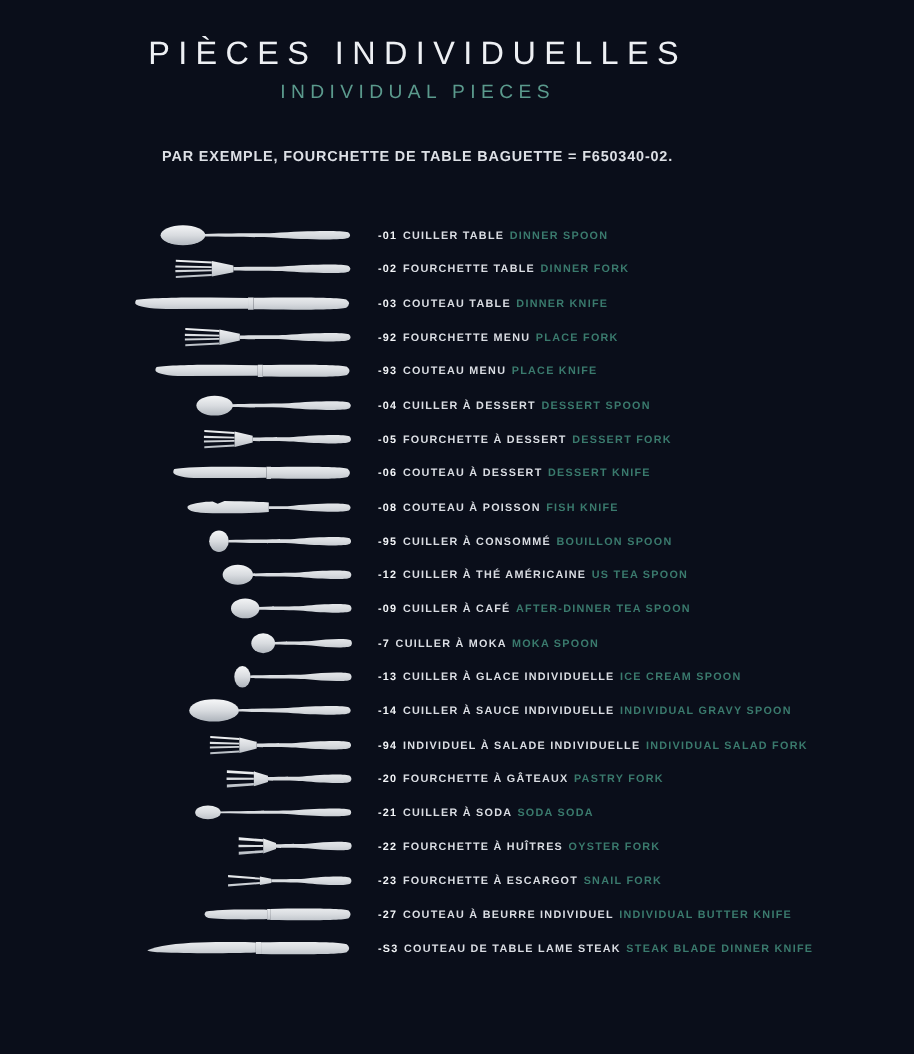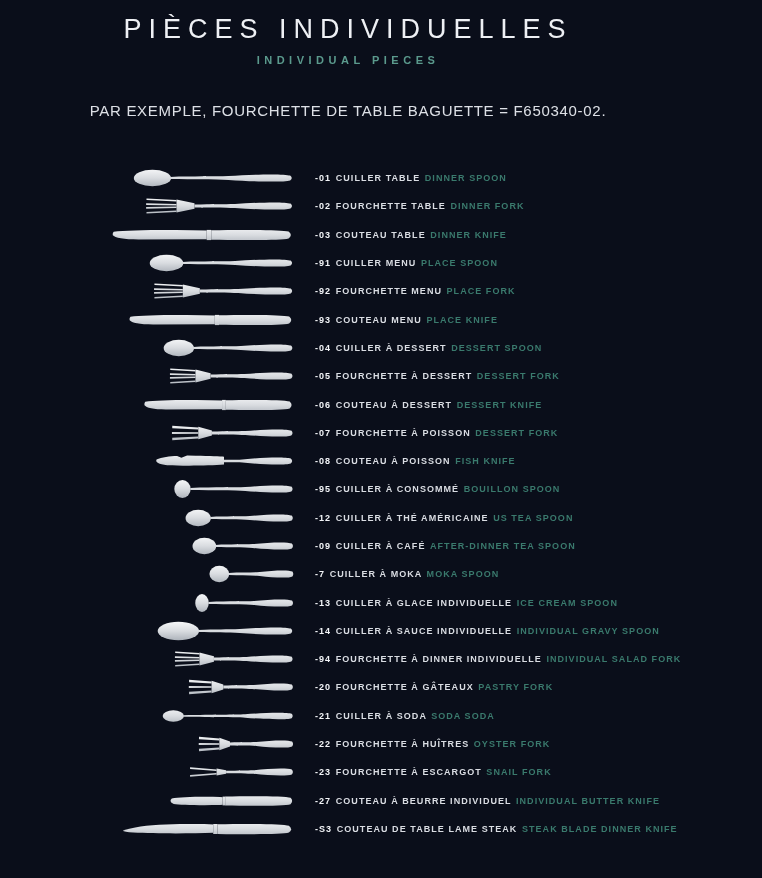--- a/index.html
+++ b/index.html
@@ -5,43 +5,43 @@
   html, body {
     margin: 0; padding: 0;
     background: #0a0e1a;
   }
   body {
     width: 762px; height: 878px;
     overflow: hidden;
     font-family: "Liberation Sans", sans-serif;
     position: relative;
   }
-  header { width: 696px; text-align: center; padding-top: 12px; }
+  header { width: 696px; text-align: center; padding-top: 27px; }
   .title {
     margin: 0;
     color: #eef0f4;
     font-size: 27px;
     font-weight: normal;
     letter-spacing: 7px;
     line-height: 34px;
     white-space: nowrap;
   }
   .subtitle {
     margin: 8px 0 0 0;
     color: #5b9a8d;
-    font-size: 11px;
-    font-weight: bold;
+    font-size: 16px;
+    font-weight: normal;
     letter-spacing: 4.5px;
     white-space: nowrap;
   }
   .example-note {
     margin: 36px 0 0 0;
     color: #dde0e6;
-    font-size: 15px;
-    font-weight: normal;
+    font-size: 12px;
+    font-weight: bold;
     letter-spacing: 0.7px;
     white-space: nowrap;
   }
   #items-list {
     list-style: none;
     margin: 45px 0 0 0;
     padding: 0;
   }
   .row { display: flex; align-items: center; height: 28.3px; }
   .utensil {
@@ -173,28 +173,20 @@
         <li class="row">
           <div class="utensil">
             <svg width="184" height="20" viewBox="0 0 200 20" preserveAspectRatio="none" aria-hidden="true">
               <use href="#sym-knife"></use>
             </svg>
           </div>
           <p class="label"><span class="code">-03</span> <span class="fr">COUTEAU TABLE</span> <span class="en">DINNER KNIFE</span></p>
         </li>
         <li class="row">
           <div class="utensil">
-            <svg width="146" height="20" viewBox="0 0 200 20" preserveAspectRatio="none" aria-hidden="true">
-              <use href="#sym-spoon"></use>
-            </svg>
-          </div>
-          <p class="label"><span class="code">-91</span> <span class="fr">CUILLER MENU</span> <span class="en">PLACE SPOON</span></p>
-        </li>
-        <li class="row">
-          <div class="utensil">
             <svg width="142" height="20" viewBox="0 0 200 20" preserveAspectRatio="none" aria-hidden="true">
               <use href="#sym-fork4"></use>
             </svg>
           </div>
           <p class="label"><span class="code">-92</span> <span class="fr">FOURCHETTE MENU</span> <span class="en">PLACE FORK</span></p>
         </li>
         <li class="row">
           <div class="utensil">
             <svg width="167" height="20" viewBox="0 0 200 20" preserveAspectRatio="none" aria-hidden="true">
               <use href="#sym-knife"></use>
@@ -221,28 +213,20 @@
         <li class="row">
           <div class="utensil">
             <svg width="152" height="20" viewBox="0 0 200 20" preserveAspectRatio="none" aria-hidden="true">
               <use href="#sym-knife"></use>
             </svg>
           </div>
           <p class="label"><span class="code">-06</span> <span class="fr">COUTEAU À DESSERT</span> <span class="en">DESSERT KNIFE</span></p>
         </li>
         <li class="row">
           <div class="utensil">
-            <svg width="124" height="20" viewBox="0 0 200 20" preserveAspectRatio="none" aria-hidden="true">
-              <use href="#sym-fork3"></use>
-            </svg>
-          </div>
-          <p class="label"><span class="code">-07</span> <span class="fr">FOURCHETTE À POISSON</span> <span class="en">DESSERT FORK</span></p>
-        </li>
-        <li class="row">
-          <div class="utensil">
             <svg width="142" height="20" viewBox="0 0 200 20" preserveAspectRatio="none" aria-hidden="true">
               <use href="#sym-fishknife"></use>
             </svg>
           </div>
           <p class="label"><span class="code">-08</span> <span class="fr">COUTEAU À POISSON</span> <span class="en">FISH KNIFE</span></p>
         </li>
         <li class="row">
           <div class="utensil">
             <svg width="121" height="20" viewBox="0 0 200 20" preserveAspectRatio="none" aria-hidden="true">
               <use href="#sym-roundspoon"></use>
@@ -289,21 +273,21 @@
             </svg>
           </div>
           <p class="label"><span class="code">-14</span> <span class="fr">CUILLER À SAUCE INDIVIDUELLE</span> <span class="en">INDIVIDUAL GRAVY SPOON</span></p>
         </li>
         <li class="row">
           <div class="utensil">
             <svg width="121" height="20" viewBox="0 0 200 20" preserveAspectRatio="none" aria-hidden="true">
               <use href="#sym-fork4"></use>
             </svg>
           </div>
-          <p class="label"><span class="code">-94</span> <span class="fr">FOURCHETTE À DINNER INDIVIDUELLE</span> <span class="en">INDIVIDUAL SALAD FORK</span></p>
+          <p class="label"><span class="code">-94</span> <span class="fr">INDIVIDUEL À SALADE INDIVIDUELLE</span> <span class="en">INDIVIDUAL SALAD FORK</span></p>
         </li>
         <li class="row">
           <div class="utensil">
             <svg width="107" height="20" viewBox="0 0 200 20" preserveAspectRatio="none" aria-hidden="true">
               <use href="#sym-fork3"></use>
             </svg>
           </div>
           <p class="label"><span class="code">-20</span> <span class="fr">FOURCHETTE À GÂTEAUX</span> <span class="en">PASTRY FORK</span></p>
         </li>
         <li class="row">

